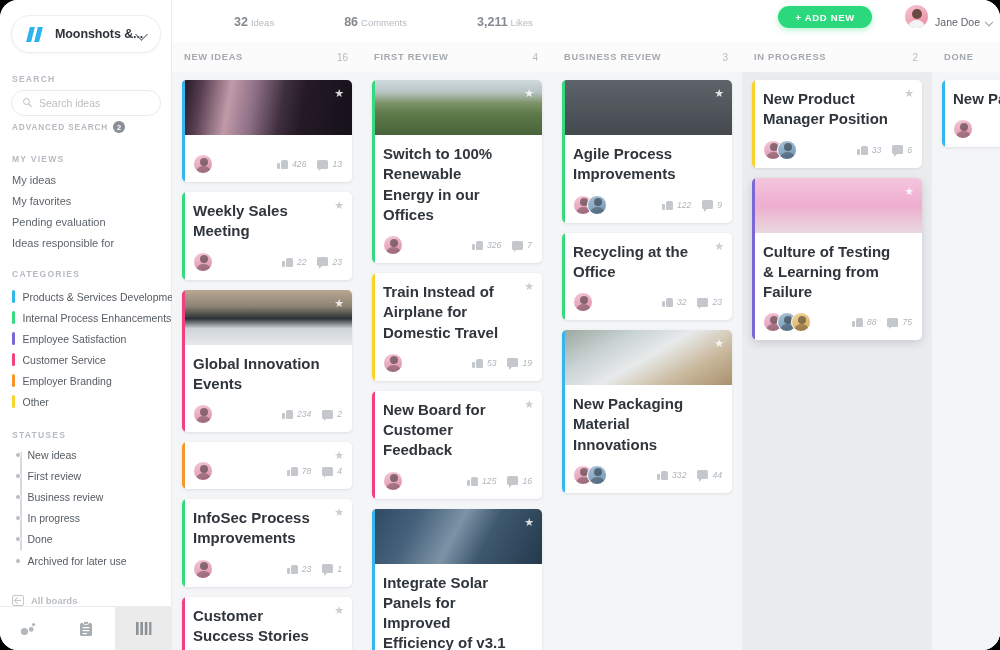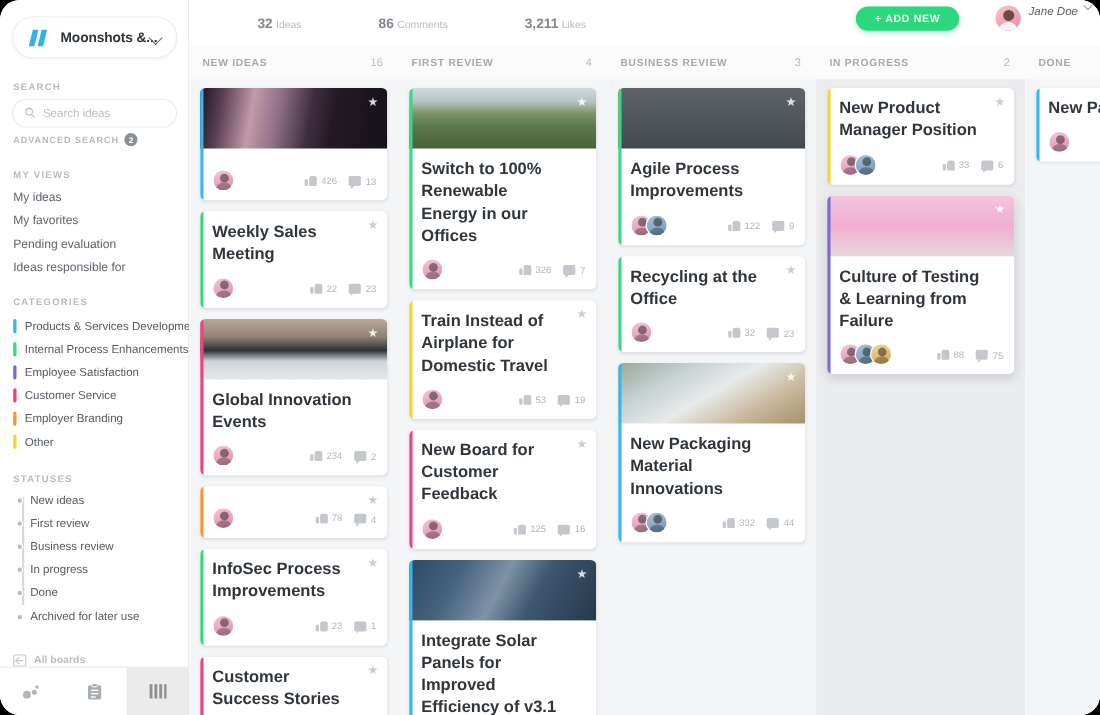--- a/index.html
+++ b/index.html
@@ -185,21 +185,21 @@
     height: 22px; padding: 0 17px;
     background: #2bd97c; color: #fff;
     border: 0; border-radius: 11px;
     font-size: 9.5px; font-weight: bold; letter-spacing: 0.7px;
     font-family: "Liberation Sans", sans-serif;
     cursor: pointer;
     box-shadow: 0 2px 6px rgba(43,217,124,0.35);
   }
   .user-chip {
     position: absolute; right: 8px; top: 5px;
-    display: flex; align-items: flex-start; cursor: pointer; font-style: italic;
+    display: flex; align-items: flex-end; cursor: pointer;
   }
   .user-av {
     width: 23px; height: 23px; border-radius: 50%;
     background: linear-gradient(150deg,#f7c5d4,#e9899f);
     position: relative; overflow: hidden;
   }
   .user-av::after {
     content:''; position:absolute; left:6.5px; top:4px;
     width:10px; height:10px; border-radius:50%;
     background:#6b4a42;
@@ -274,21 +274,21 @@
   }
   .av:first-child { margin-left: 0; }
   .av::after {
     content:''; position:absolute; left:5.5px; top:2.5px;
     width:8px; height:8px; border-radius:50%; background: rgba(0,0,0,0.42);
   }
   .av::before {
     content:''; position:absolute; left:1.5px; bottom:0;
     width:15px; height:7px; border-radius:8px 8px 0 0; background: rgba(0,0,0,0.28);
   }
-  .metrics { display: flex; align-items: flex-end; }
+  .metrics { display: flex; align-items: center; font-style: italic; }
   .metric { display: flex; align-items: center; margin-left: 11px; }
   .m-val { font-size: 8.6px; color: #b0b5ba; margin-left: 4px; }
   .thumb-ico {
     width: 11px; height: 11px; position: relative; display: inline-block;
   }
   .thumb-ico::before {
     content:''; position:absolute; left:0; top:4.5px;
     width:3.2px; height:6px; background:#c4c8cc; border-radius:1px;
   }
   .thumb-ico::after {

